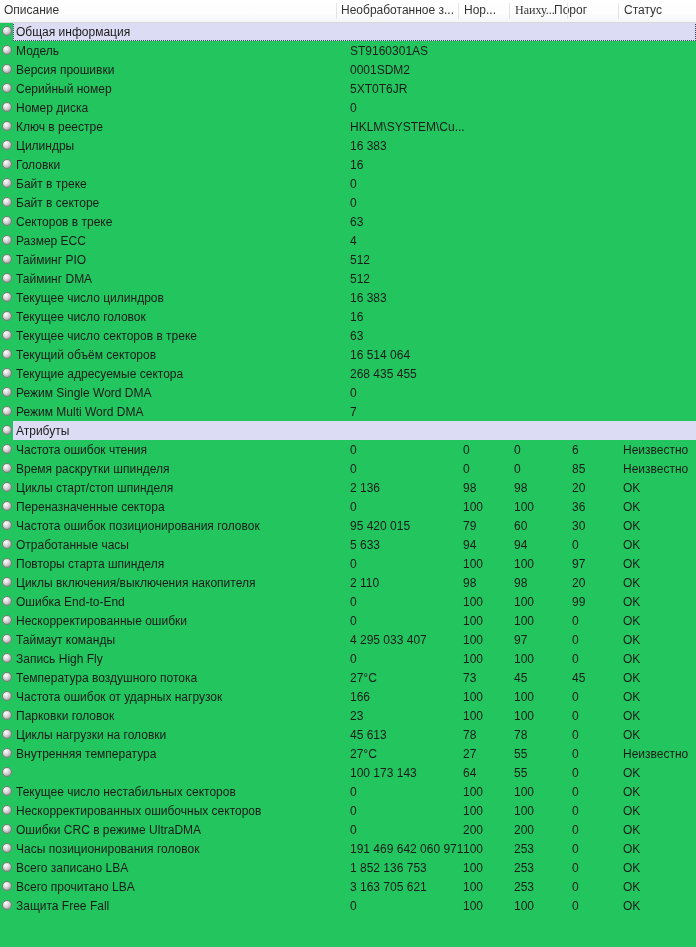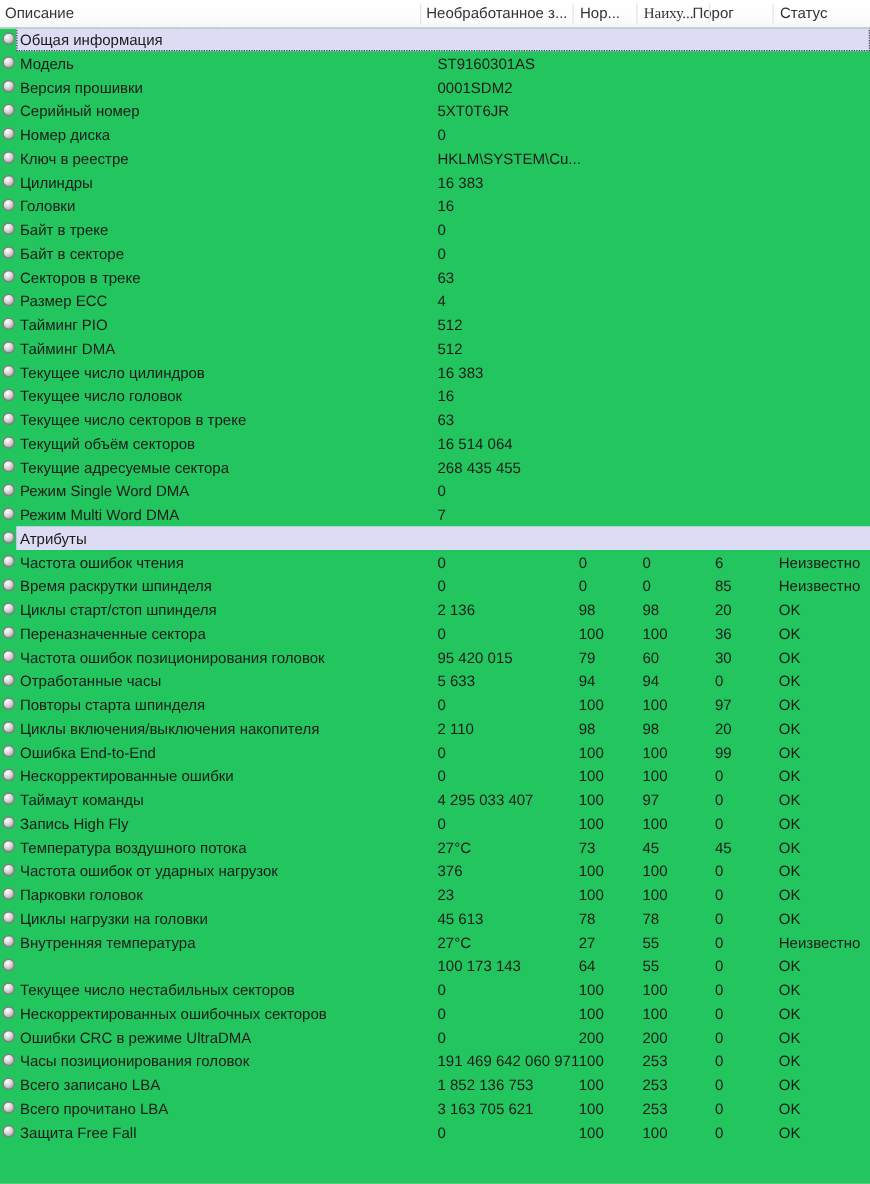--- a/index.html
+++ b/index.html
@@ -342,21 +342,21 @@
         <span class="label">Температура воздушного потока</span>
         <span class="val col-raw">27°C</span>
         <span class="val col-norm">73</span>
         <span class="val col-worst">45</span>
         <span class="val col-thresh">45</span>
         <span class="val col-status">OK</span>
       </div>
       <div class="row">
         <span class="sphere"></span>
         <span class="label">Частота ошибок от ударных нагрузок</span>
-        <span class="val col-raw">376</span>
+        <span class="val col-raw">166</span>
         <span class="val col-norm">100</span>
         <span class="val col-worst">100</span>
         <span class="val col-thresh">0</span>
         <span class="val col-status">OK</span>
       </div>
       <div class="row">
         <span class="sphere"></span>
         <span class="label">Парковки головок</span>
         <span class="val col-raw">23</span>
         <span class="val col-norm">100</span>

